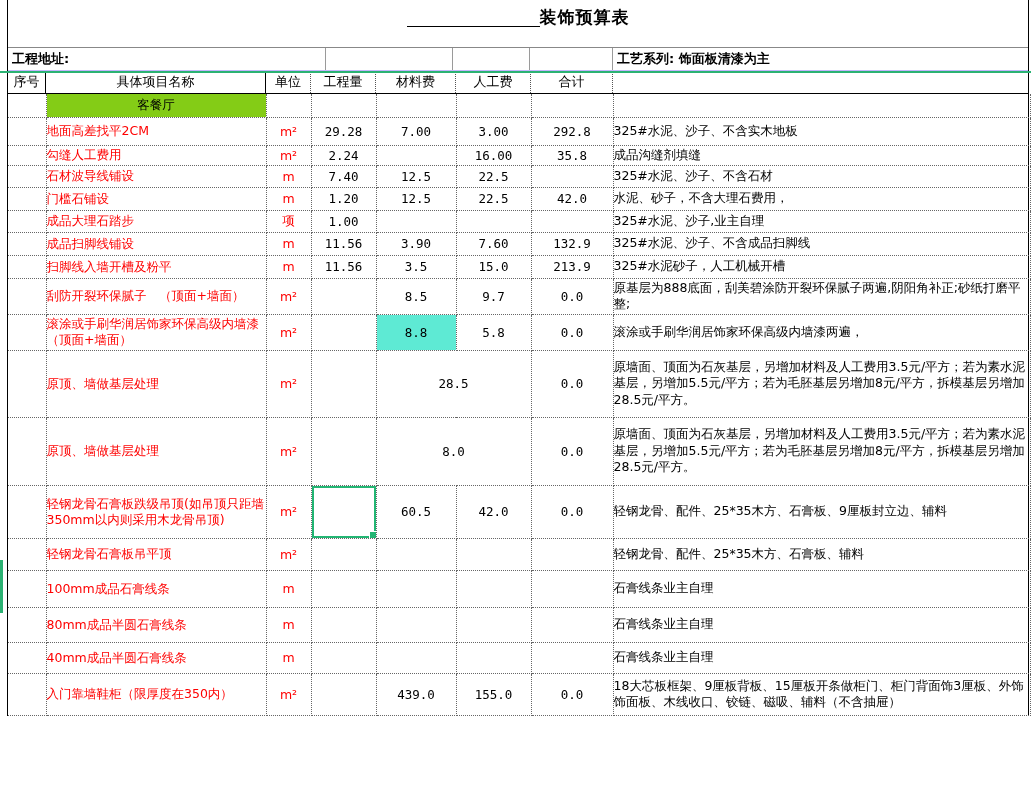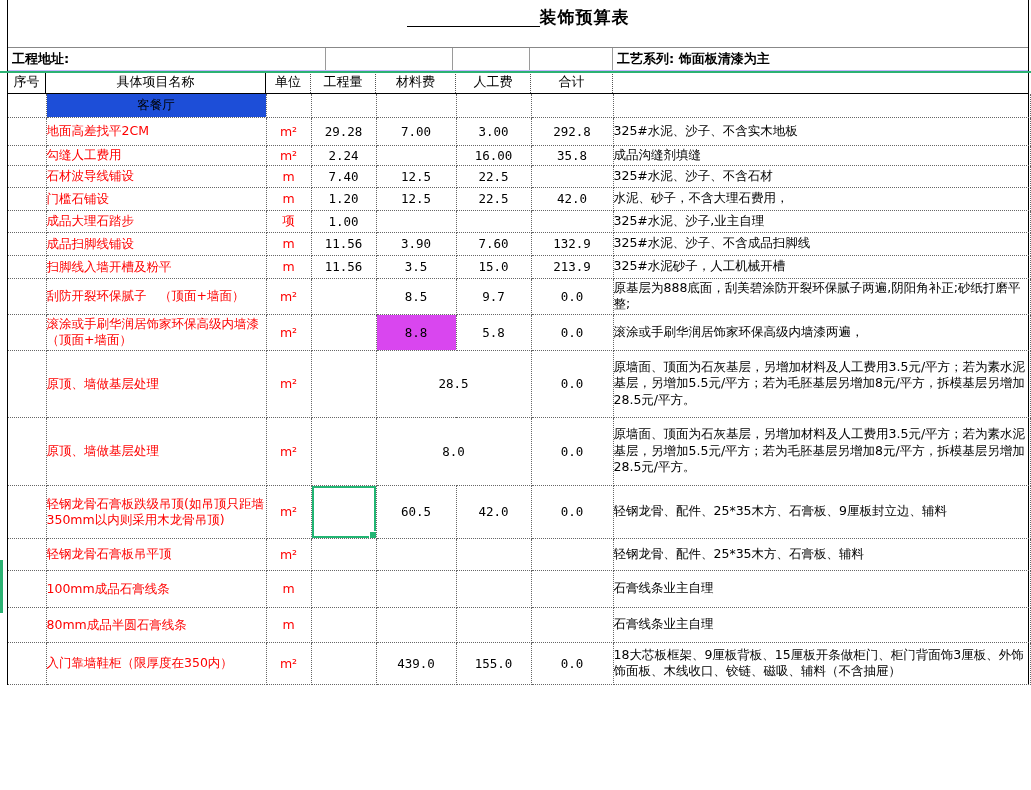--- a/index.html
+++ b/index.html
@@ -47,24 +47,24 @@
   table.grid td{
     border-right:1px dotted #666;border-bottom:1px dotted #666;
     vertical-align:middle;padding:0;overflow:hidden;
   }
   td.c-idx{border-right:1px solid #000;}
   td.c-name{border-right:1px solid #000;color:#fe0000;padding:1px 4px;line-height:1.28;}
   td.c-unit{color:#fe0000;text-align:center;}
   td.c-num{text-align:center;font-family:"DejaVu Sans Mono","DejaVu Sans",monospace;font-size:12.5px;}
   td.c-note{padding:1px 4px;line-height:1.32;border-right:none;}
   td.bn{font-weight:normal;}
-  td.yl{background:#d946ef;}
+  td.yl{background:#5eead4;}
   td.sel{position:relative;box-shadow:inset 0 0 0 2px #22b573;}
   td.sel::after{content:"";position:absolute;right:0;bottom:0;width:6px;height:6px;background:#22b573;border-top:1px solid #fff;border-left:1px solid #fff;}
-  tr.section td.c-name{background:#1d4ed8;color:#000;text-align:center;font-weight:normal;}
+  tr.section td.c-name{background:#84cc16;color:#000;text-align:center;font-weight:normal;}
   .h20{height:20px}.h22{height:22px}.h23{height:23px}.h28{height:28px}.h31{height:31px}
   .h32{height:32px}.h35{height:35px}.h36{height:36px}.h37{height:37px}.h42{height:42px}
   .h45{height:45px}.h52{height:52px}.h53{height:53px}.h67{height:67px}.h68{height:68px}
 </style>
 </head>
 <body>
 
 <div class="freeze-line"></div>
 <div class="row-indicator"></div>
 
@@ -275,20 +275,30 @@
       <td class="c-idx"></td>
       <td class="c-name">80mm成品半圆石膏线条</td>
       <td class="c-unit">m</td>
       <td class="c-num"></td>
       <td class="c-num"></td>
       <td class="c-num"></td>
       <td class="c-num"></td>
       <td class="c-note">石膏线条业主自理</td>
     </tr>
 
+    <tr class="h31">
+      <td class="c-idx"></td>
+      <td class="c-name">40mm成品半圆石膏线条</td>
+      <td class="c-unit">m</td>
+      <td class="c-num"></td>
+      <td class="c-num"></td>
+      <td class="c-num"></td>
+      <td class="c-num"></td>
+      <td class="c-note">石膏线条业主自理</td>
+    </tr>
 
     <tr class="h42">
       <td class="c-idx"></td>
       <td class="c-name">入门靠墙鞋柜（限厚度在350内）</td>
       <td class="c-unit">m²</td>
       <td class="c-num"></td>
       <td class="c-num">439.0</td>
       <td class="c-num">155.0</td>
       <td class="c-num">0.0</td>
       <td class="c-note">18大芯板框架、9厘板背板、15厘板开条做柜门、柜门背面饰3厘板、外饰饰面板、木线收口、铰链、磁吸、辅料（不含抽屉）</td>

